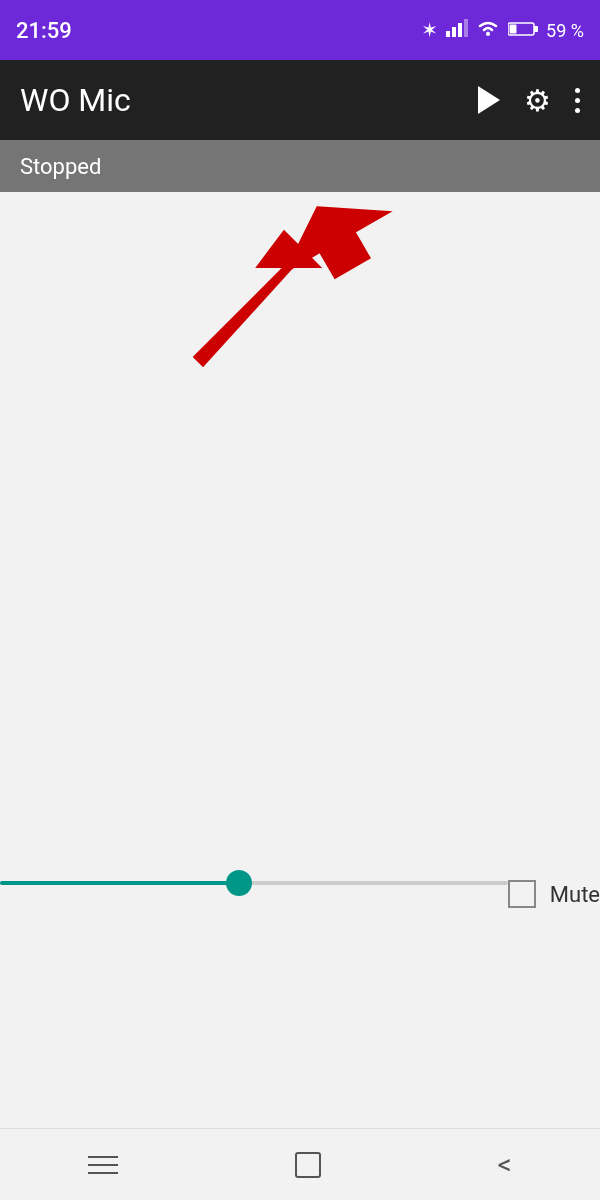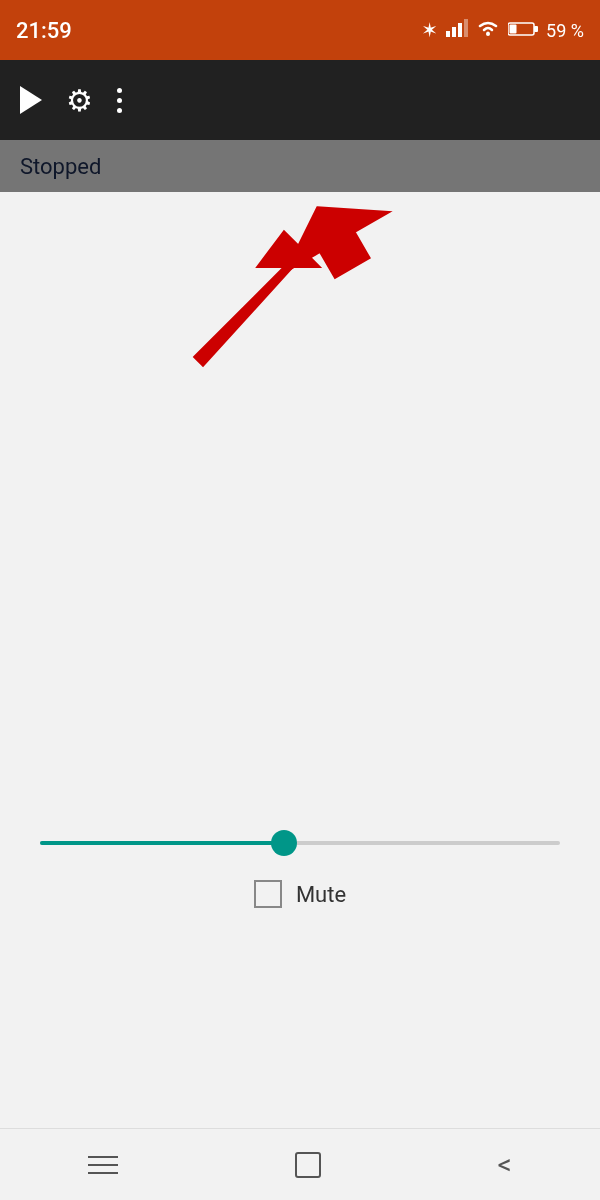--- a/index.html
+++ b/index.html
@@ -11,21 +11,21 @@
       background: #f2f2f2;
       font-family: 'Roboto', Arial, sans-serif;
       overflow: hidden;
       position: relative;
     }
 
     
     #status-bar {
       width: 100%;
       height: 60px;
-      background: #c2410c;
+      background: #6d28d9;
       display: flex;
       align-items: center;
       justify-content: space-between;
       padding: 0 16px;
     }
 
     #status-time {
       color: #ffffff;
       font-size: 22px;
       font-weight: 500;
@@ -107,21 +107,21 @@
     #status-band {
       width: 100%;
       height: 52px;
       background: #757575;
       display: flex;
       align-items: center;
       padding: 0 20px;
     }
 
     #status-label {
-      color: #0f172a;
+      color: #ffffff;
       font-size: 22px;
     }
 
     
     #main-content {
       width: 100%;
       background: #f2f2f2;
       position: relative;
       height: calc(1200px - 60px - 80px - 52px - 72px);
       display: flex;
@@ -140,21 +140,21 @@
       pointer-events: none;
     }
 
     
     #slider-container {
       position: absolute;
       bottom: 220px;
       left: 0;
       right: 0;
       display: flex;
-      flex-direction: column;
+      flex-direction: row;
       align-items: center;
     }
 
     #volume-slider-wrapper {
       width: 520px;
       position: relative;
       height: 30px;
       display: flex;
       align-items: center;
     }
@@ -287,20 +287,21 @@
         <rect x="0" y="2" width="26" height="12" rx="2" ry="2" stroke="white" stroke-width="1.5" fill="none"></rect>
         <rect x="26" y="5" width="4" height="6" rx="1" fill="white"></rect>
         <rect x="1.5" y="3.5" width="7" height="9" rx="1" fill="white"></rect>
       </svg>
     </span>
     <span style="color:#fff;font-size:18px;">59 %</span>
   </div>
 </div>
 
 <div id="app-bar">
+  <span id="app-title">WO Mic</span>
   <div id="app-bar-actions">
 
     <div class="action-icon">
       <div class="play-icon"></div>
     </div>
 
     <div class="action-icon gear-unicode">
       <span>⚙</span>
     </div>
 

